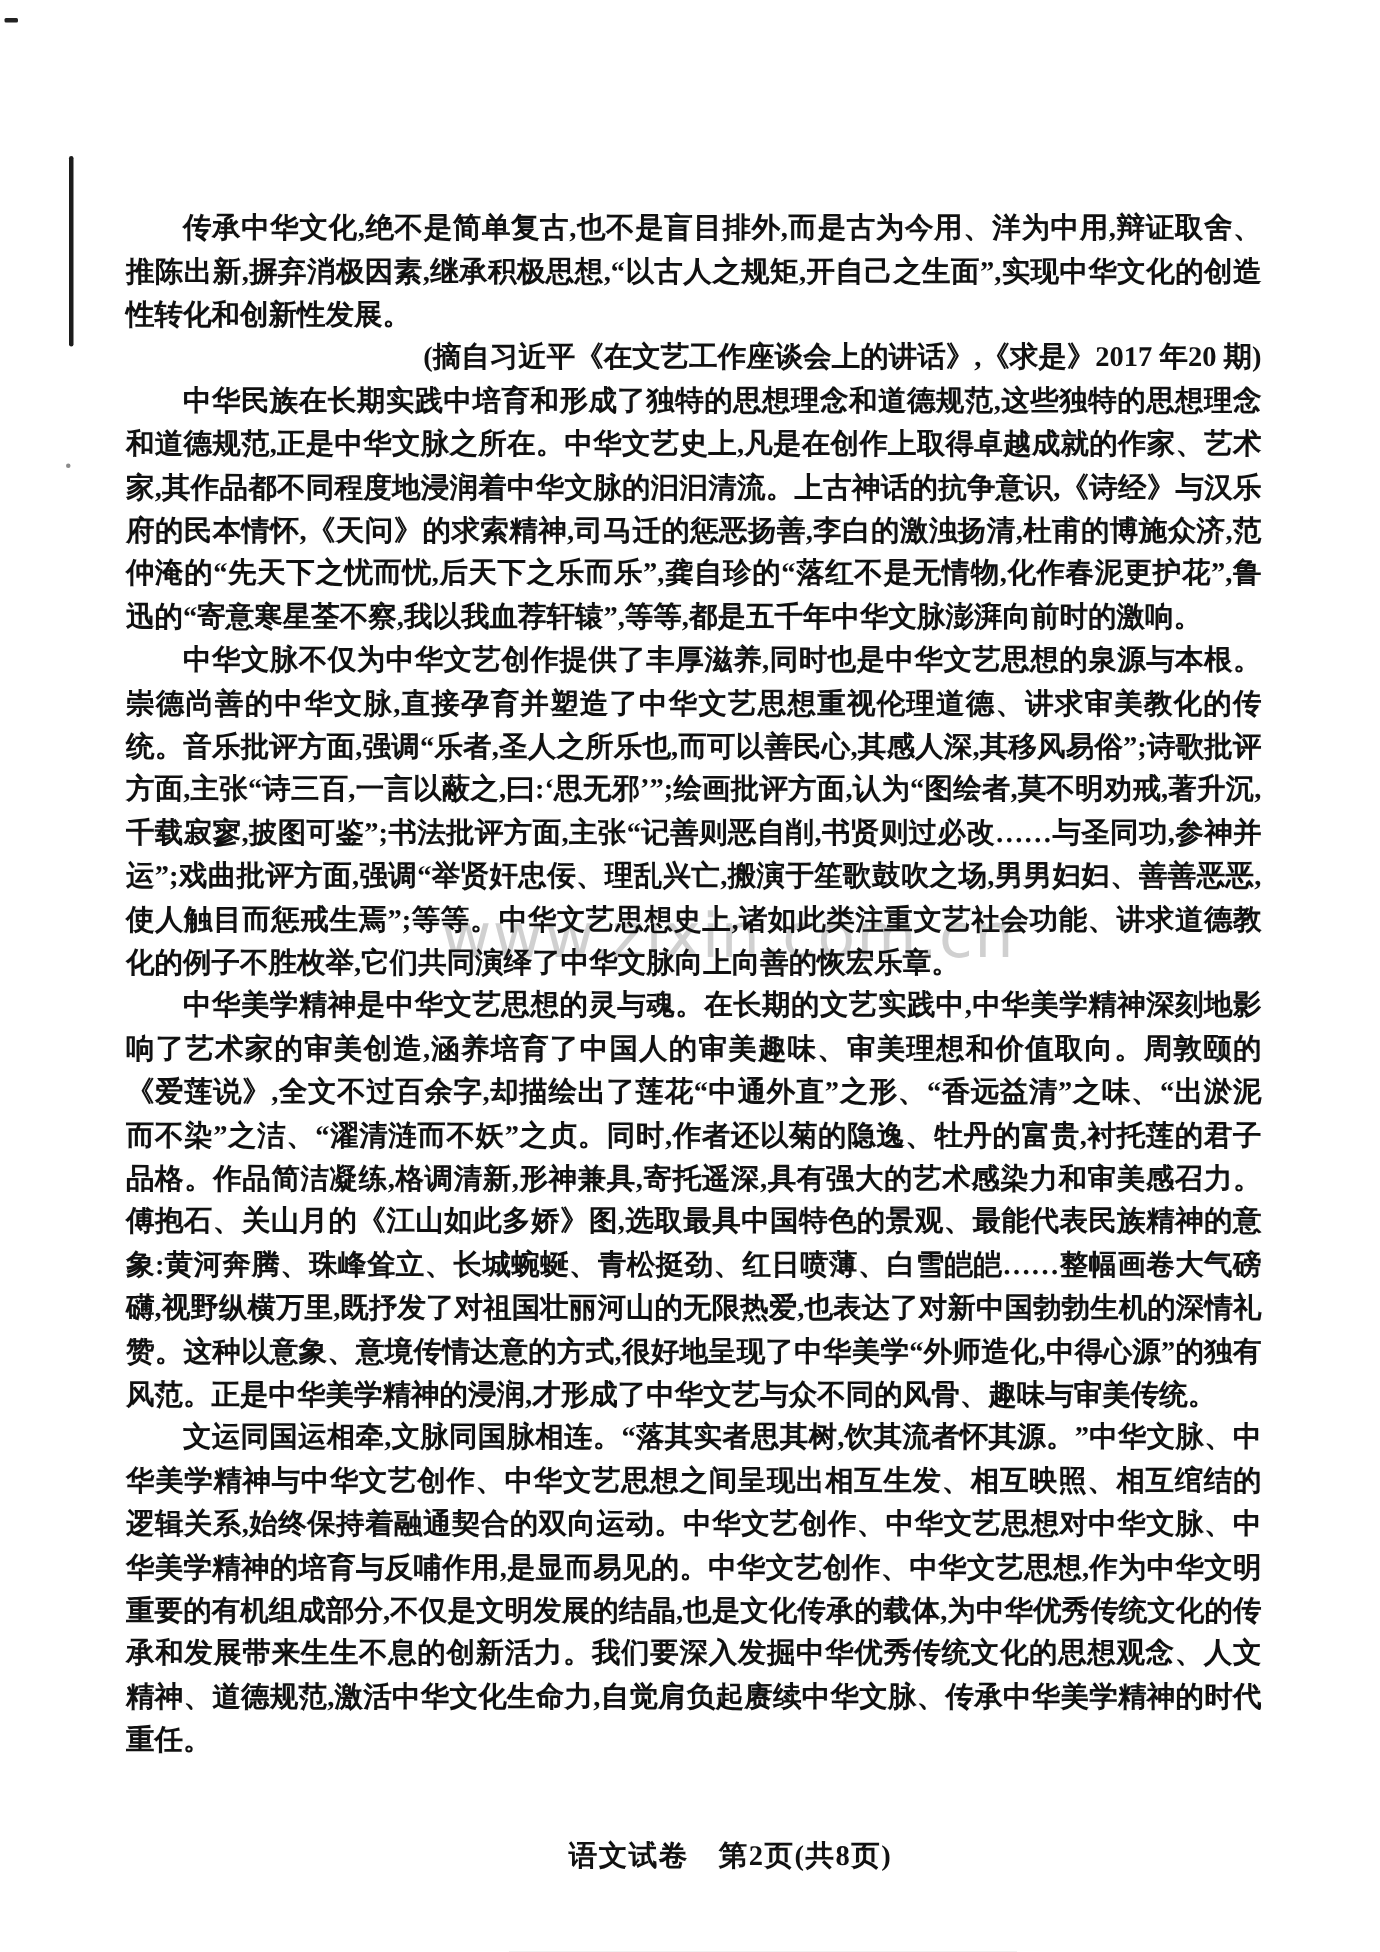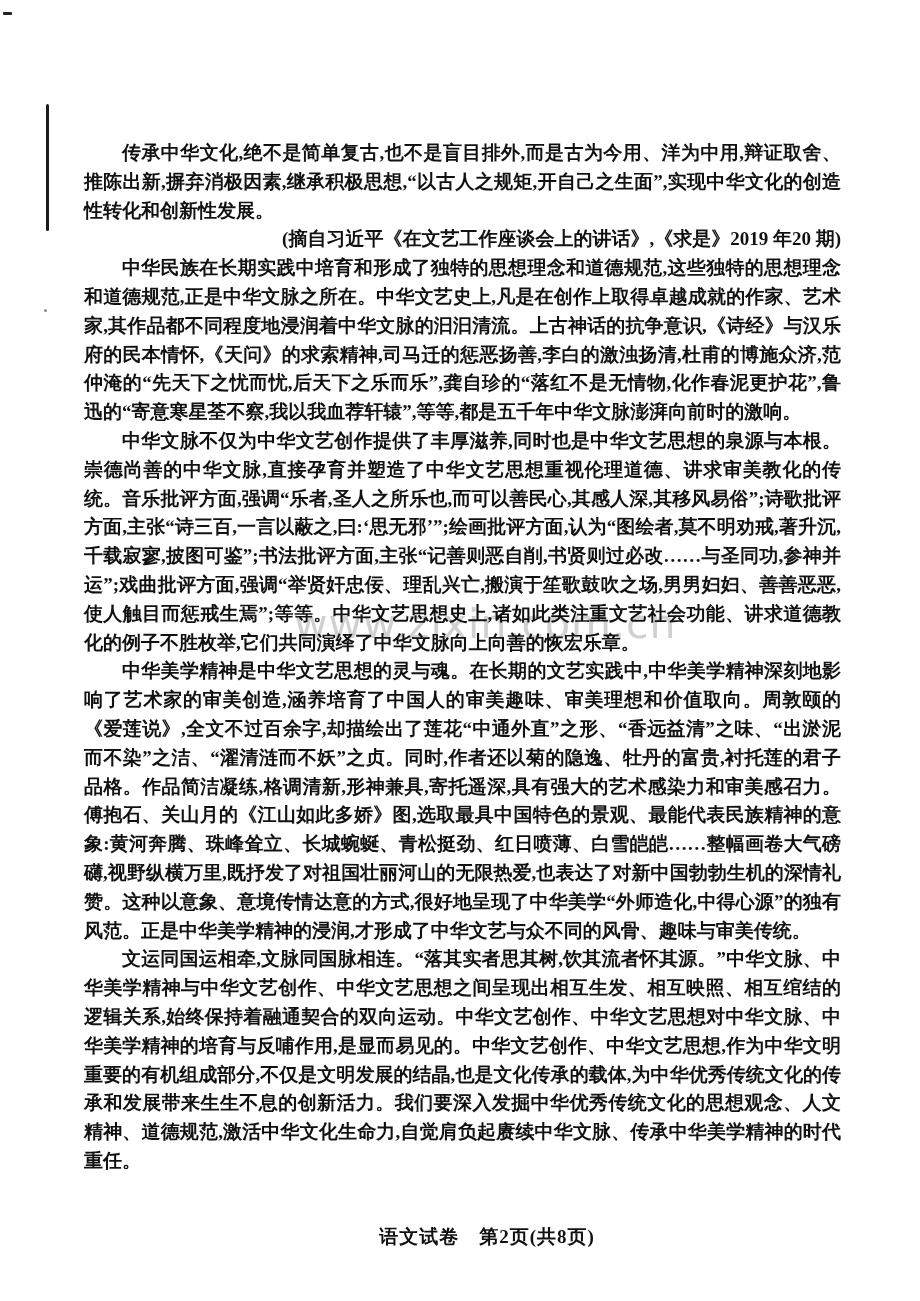--- a/index.html
+++ b/index.html
@@ -63,21 +63,21 @@
 <div class="page">
 
   <div class="artifact-dash"></div>
   <div class="artifact-vline"></div>
   <div class="artifact-dot"></div>
 
   <div class="watermark">www.zixin.com.cn</div>
 
   <main class="content">
     <p class="para-indent">传承中华文化,绝不是简单复古,也不是盲目排外,而是古为今用、洋为中用,辩证取舍、推陈出新,摒弃消极因素,继承积极思想,“以古人之规矩,开自己之生面”,实现中华文化的创造性转化和创新性发展。</p>
-    <p class="attribution-right">(摘自习近平《在文艺工作座谈会上的讲话》,《求是》2019 年20 期)</p>
+    <p class="attribution-right">(摘自习近平《在文艺工作座谈会上的讲话》,《求是》2017 年20 期)</p>
     <p class="para-indent">中华民族在长期实践中培育和形成了独特的思想理念和道德规范,这些独特的思想理念和道德规范,正是中华文脉之所在。中华文艺史上,凡是在创作上取得卓越成就的作家、艺术家,其作品都不同程度地浸润着中华文脉的汩汩清流。上古神话的抗争意识,《诗经》与汉乐府的民本情怀,《天问》的求索精神,司马迁的惩恶扬善,李白的激浊扬清,杜甫的博施众济,范仲淹的“先天下之忧而忧,后天下之乐而乐”,龚自珍的“落红不是无情物,化作春泥更护花”,鲁迅的“寄意寒星荃不察,我以我血荐轩辕”,等等,都是五千年中华文脉澎湃向前时的激响。</p>
     <p class="para-indent">中华文脉不仅为中华文艺创作提供了丰厚滋养,同时也是中华文艺思想的泉源与本根。崇德尚善的中华文脉,直接孕育并塑造了中华文艺思想重视伦理道德、讲求审美教化的传统。音乐批评方面,强调“乐者,圣人之所乐也,而可以善民心,其感人深,其移风易俗”;诗歌批评方面,主张“诗三百,一言以蔽之,曰:‘思无邪’”;绘画批评方面,认为“图绘者,莫不明劝戒,著升沉,千载寂寥,披图可鉴”;书法批评方面,主张“记善则恶自削,书贤则过必改……与圣同功,参神并运”;戏曲批评方面,强调“举贤奸忠佞、理乱兴亡,搬演于笙歌鼓吹之场,男男妇妇、善善恶恶,使人触目而惩戒生焉”;等等。中华文艺思想史上,诸如此类注重文艺社会功能、讲求道德教化的例子不胜枚举,它们共同演绎了中华文脉向上向善的恢宏乐章。</p>
     <p class="para-indent">中华美学精神是中华文艺思想的灵与魂。在长期的文艺实践中,中华美学精神深刻地影响了艺术家的审美创造,涵养培育了中国人的审美趣味、审美理想和价值取向。周敦颐的《爱莲说》,全文不过百余字,却描绘出了莲花“中通外直”之形、“香远益清”之味、“出淤泥而不染”之洁、“濯清涟而不妖”之贞。同时,作者还以菊的隐逸、牡丹的富贵,衬托莲的君子品格。作品简洁凝练,格调清新,形神兼具,寄托遥深,具有强大的艺术感染力和审美感召力。傅抱石、关山月的《江山如此多娇》图,选取最具中国特色的景观、最能代表民族精神的意象:黄河奔腾、珠峰耸立、长城蜿蜒、青松挺劲、红日喷薄、白雪皑皑……整幅画卷大气磅礴,视野纵横万里,既抒发了对祖国壮丽河山的无限热爱,也表达了对新中国勃勃生机的深情礼赞。这种以意象、意境传情达意的方式,很好地呈现了中华美学“外师造化,中得心源”的独有风范。正是中华美学精神的浸润,才形成了中华文艺与众不同的风骨、趣味与审美传统。</p>
     <p class="para-indent">文运同国运相牵,文脉同国脉相连。“落其实者思其树,饮其流者怀其源。”中华文脉、中华美学精神与中华文艺创作、中华文艺思想之间呈现出相互生发、相互映照、相互绾结的逻辑关系,始终保持着融通契合的双向运动。中华文艺创作、中华文艺思想对中华文脉、中华美学精神的培育与反哺作用,是显而易见的。中华文艺创作、中华文艺思想,作为中华文明重要的有机组成部分,不仅是文明发展的结晶,也是文化传承的载体,为中华优秀传统文化的传承和发展带来生生不息的创新活力。我们要深入发掘中华优秀传统文化的思想观念、人文精神、道德规范,激活中华文化生命力,自觉肩负起赓续中华文脉、传承中华美学精神的时代重任。</p>
   </main>
 
   <footer class="footer">
     <span>语文试卷　第2页(共8页)</span>
   </footer>
 

